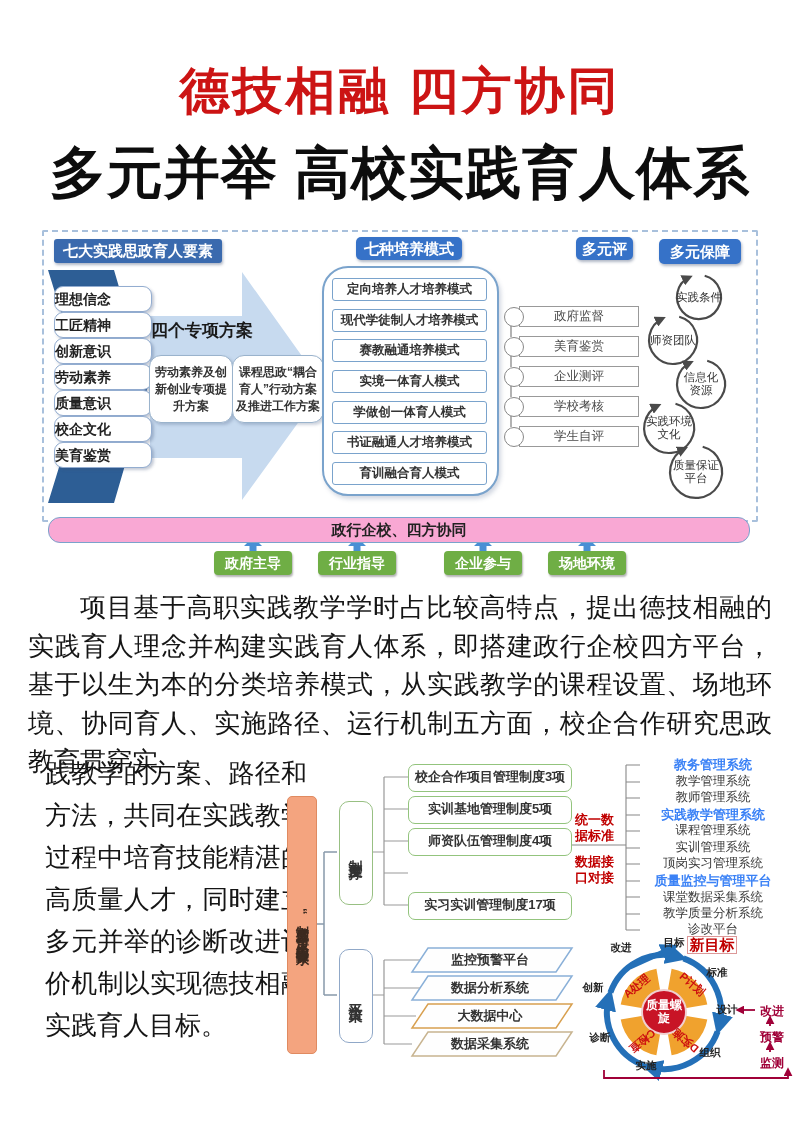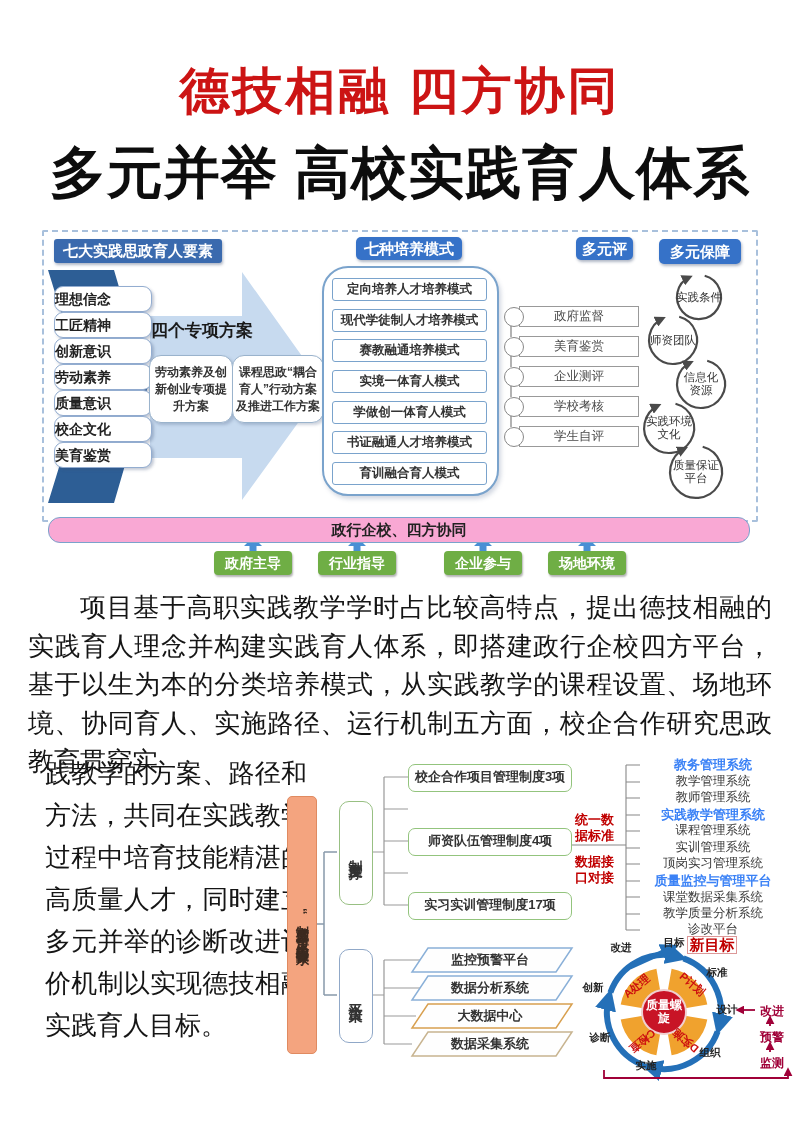--- a/index.html
+++ b/index.html
@@ -222,20 +222,21 @@
   <div class="abs actor" style="left:548px">场地环境</div>
 
   <div class="abs p1">项目基于高职实践教学学时占比较高特点，提出德技相融的实践育人理念并构建实践育人体系，即搭建政行企校四方平台，基于以生为本的分类培养模式，从实践教学的课程设置、场地环境、协同育人、实施路径、运行机制五方面，校企合作研究思政教育贯穿实</div>
   <div class="abs p2">践教学的方案、路径和方法，共同在实践教学过程中培育技能精湛的高质量人才，同时建立多元并举的诊断改进评价机制以实现德技相融实践育人目标。</div>
 
   <div class="abs root">“制度支撑 平台决策”的保障评价体系</div>
   <div class="abs branch branch1">制度支撑</div>
   <div class="abs branch branch2">平台决策</div>
 
   <div class="abs inst" style="top:764px">校企合作项目管理制度3项</div>
+  <div class="abs inst" style="top:796px">实训基地管理制度5项</div>
   <div class="abs inst" style="top:828px">师资队伍管理制度4项</div>
   <div class="abs inst" style="top:892px">实习实训管理制度17项</div>
 
   <div class="abs plat" style="top:951px">监控预警平台</div>
   <div class="abs plat" style="top:979px">数据分析系统</div>
   <div class="abs plat" style="top:1007px">大数据中心</div>
   <div class="abs plat" style="top:1035px">数据采集系统</div>
 
   <div class="abs redlbl" style="top:812px">统一数据标准</div>
   <div class="abs redlbl" style="top:854px">数据接口对接</div>

